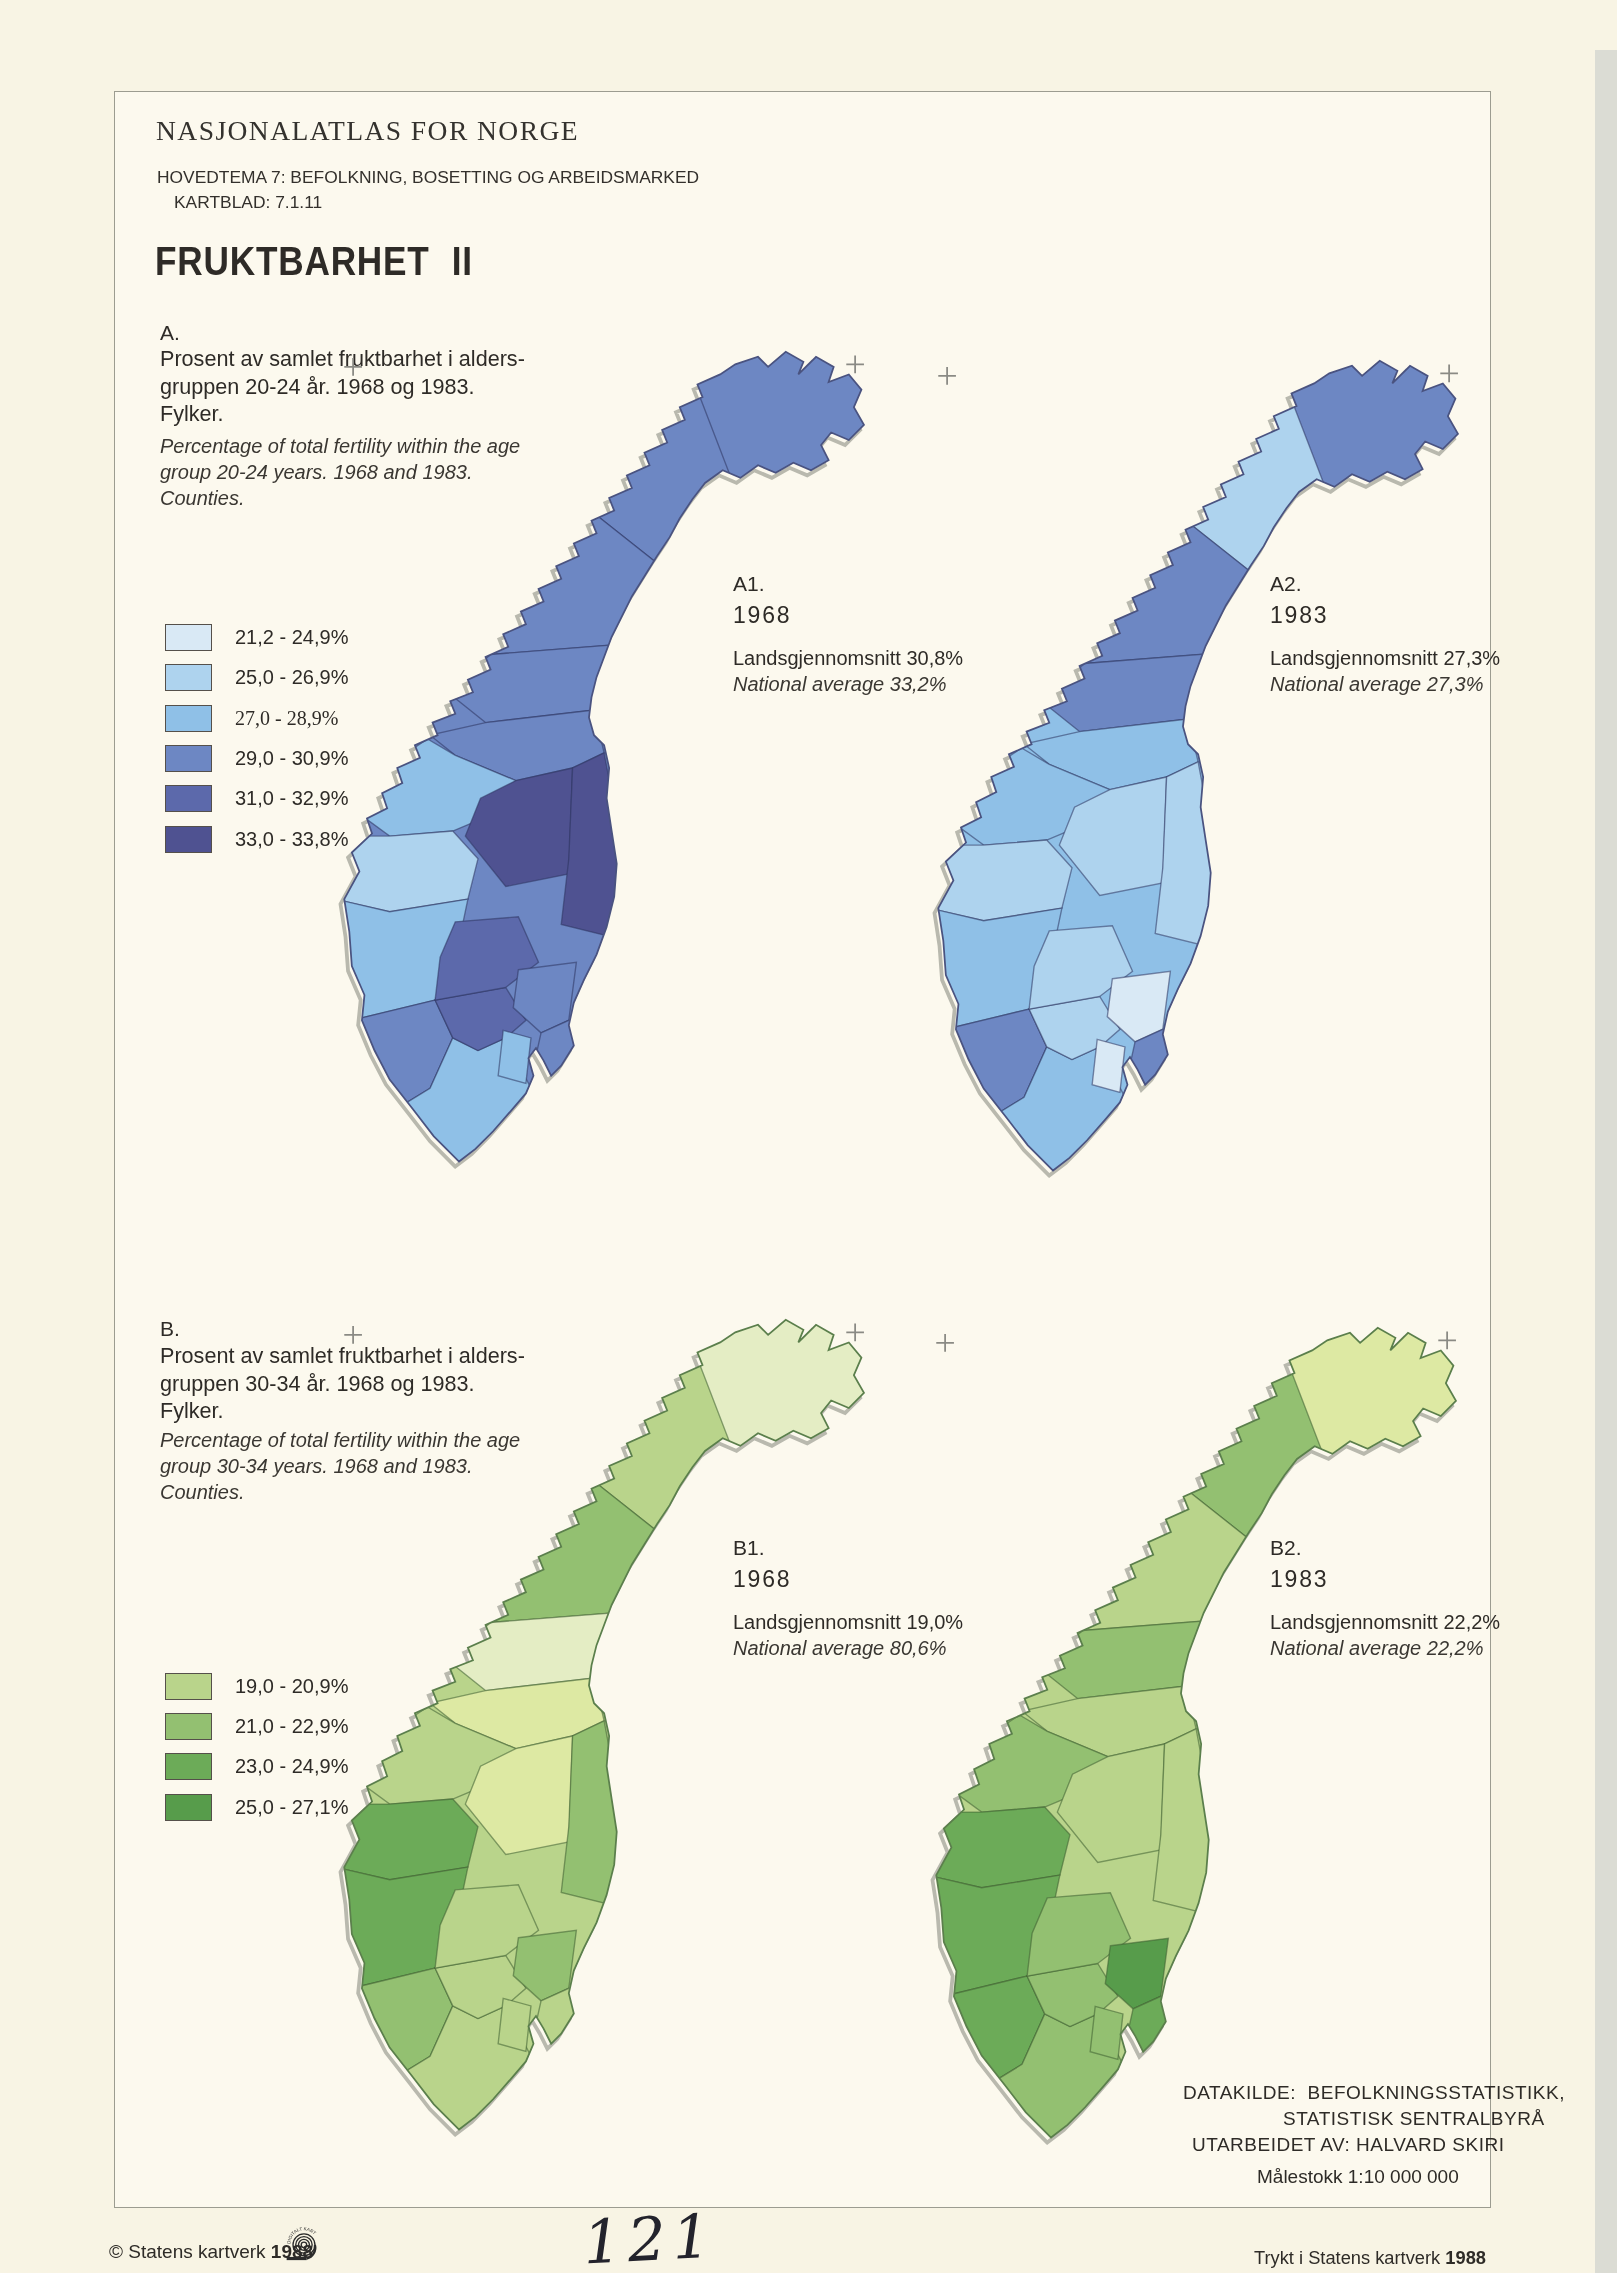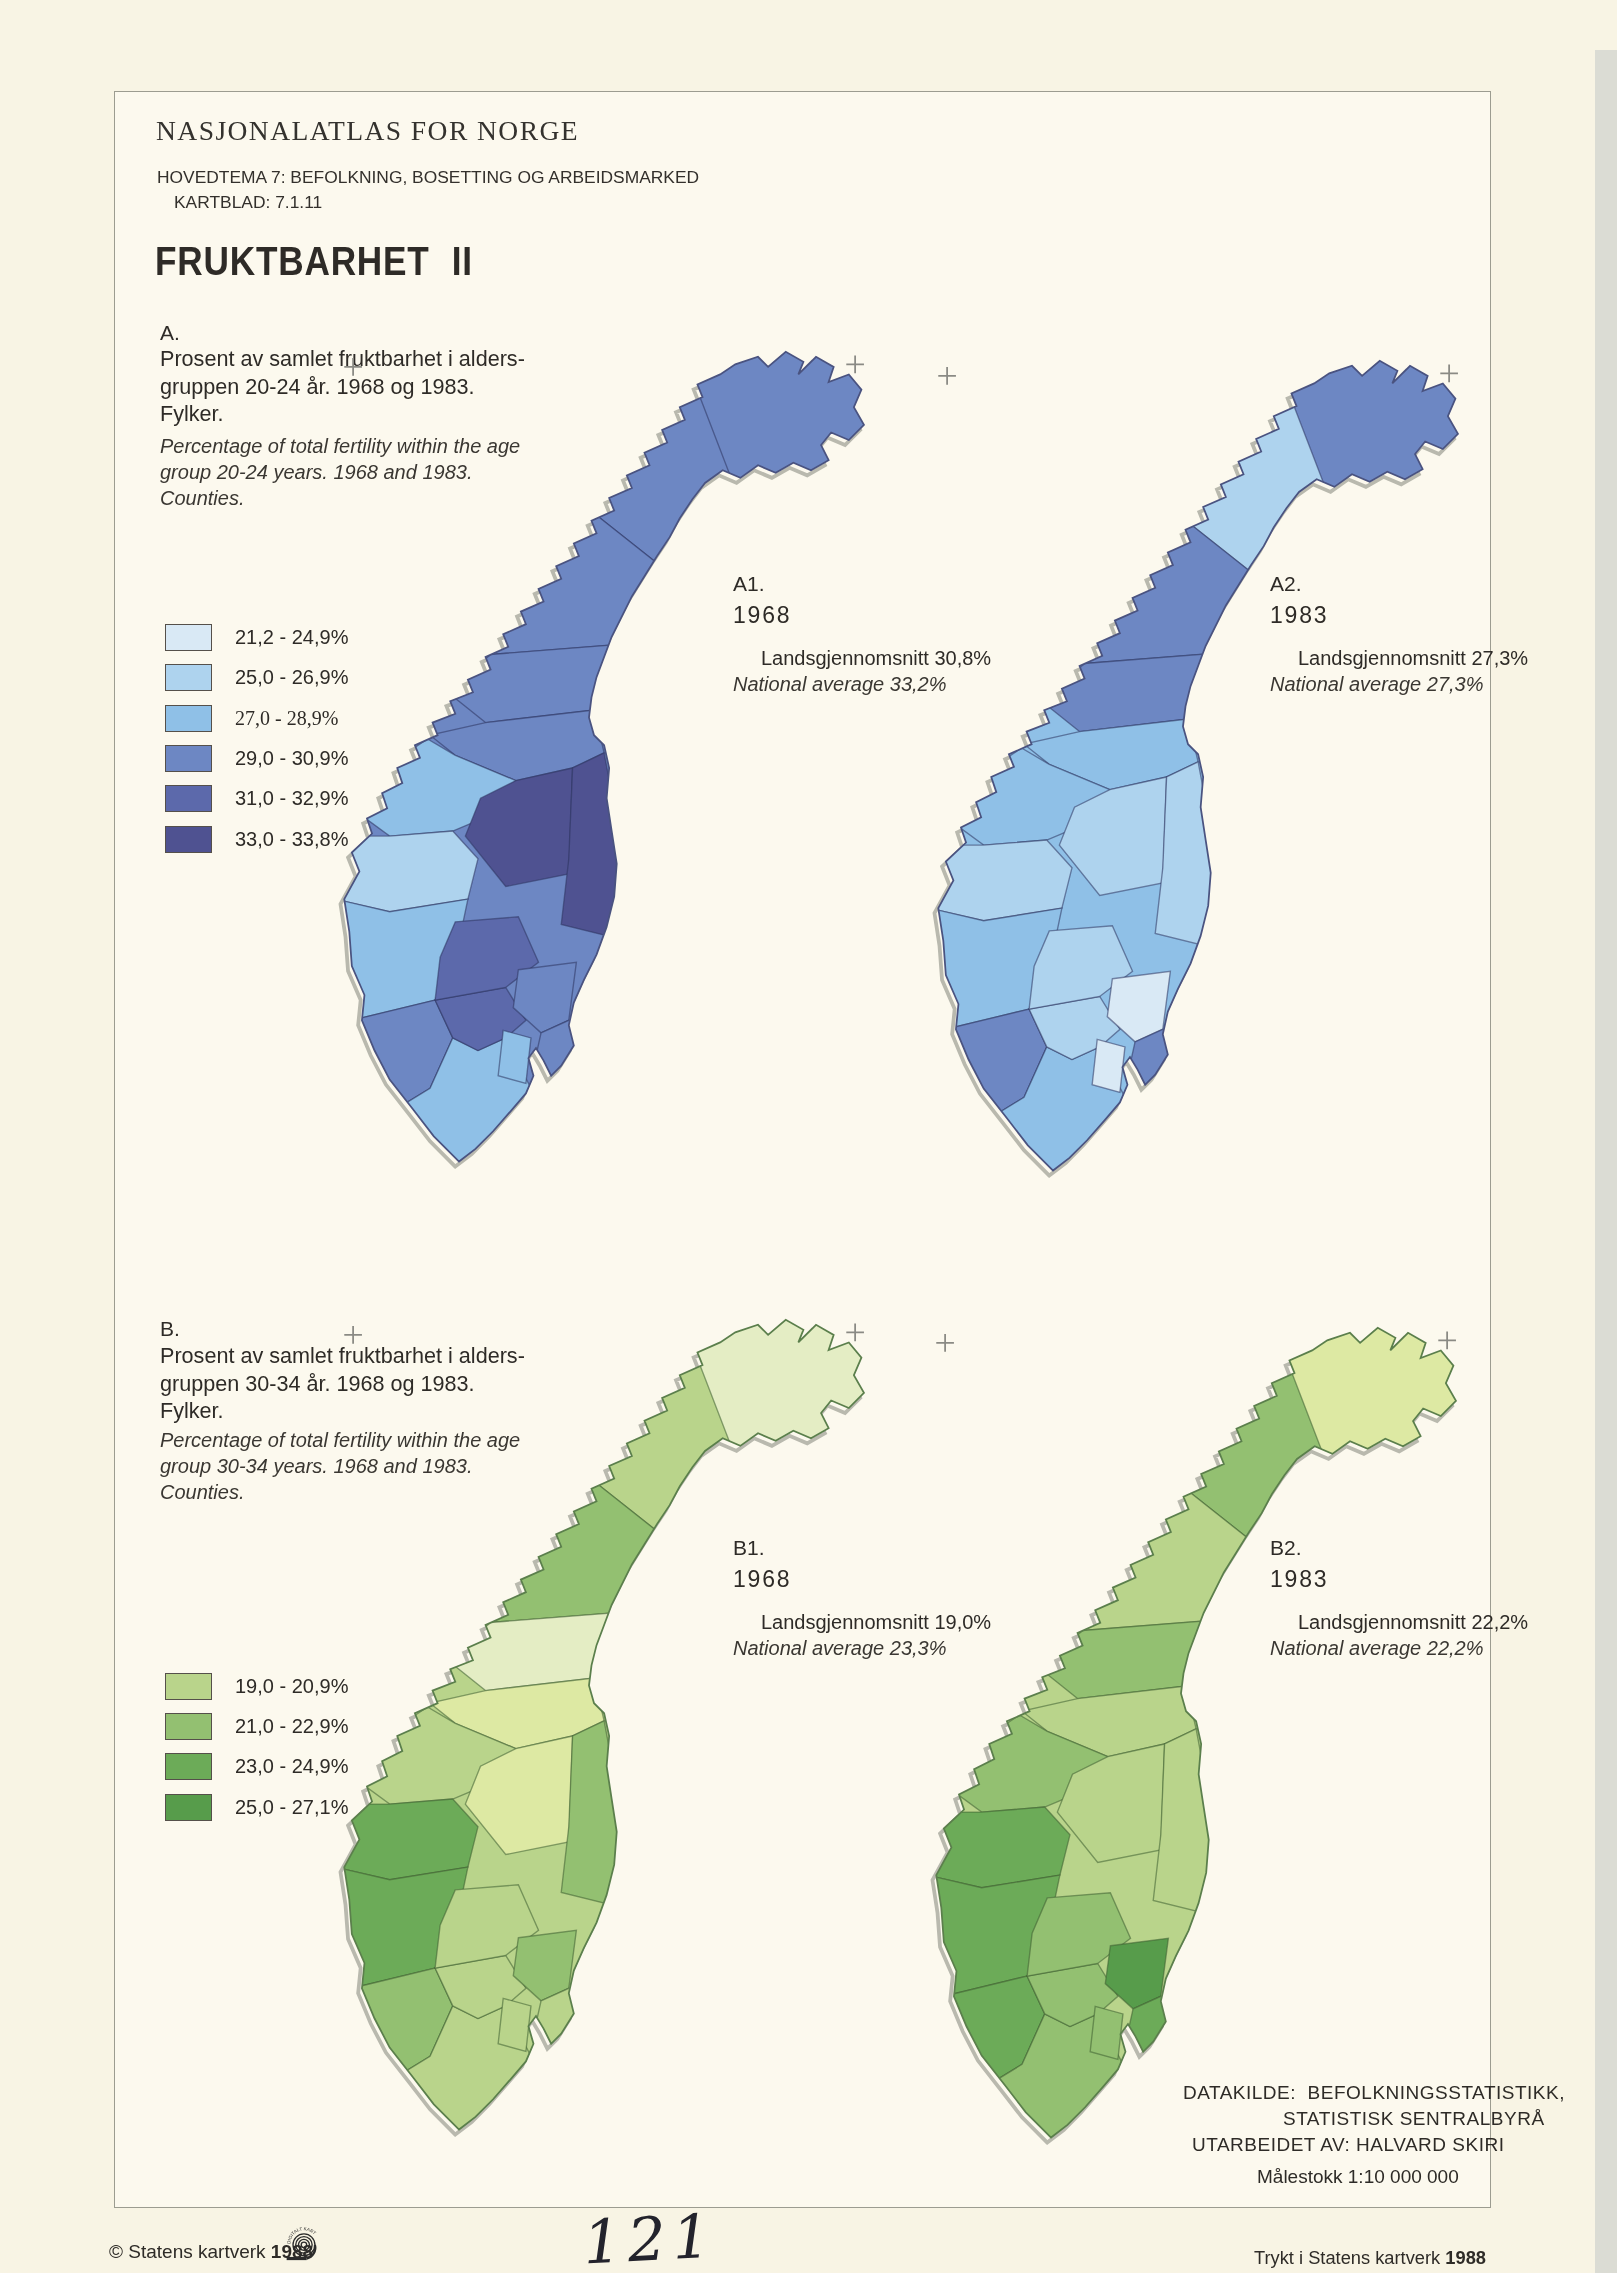--- a/index.html
+++ b/index.html
@@ -26,21 +26,21 @@
   .para-no div{font-size:21.6px;line-height:27.5px;color:#2e2b27;}
   .para-en div{font-size:20px;line-height:26px;font-style:italic;color:#3a3732;}
   
   .legend{width:413px;text-align:right;}
   .legend-row{position:absolute;left:0;height:40px;width:413px;}
   .legend-swatch{position:absolute;left:0;top:3.7px;width:47px;height:27px;border:0.9px solid#55504a;box-sizing:border-box;}
   .legend-label{position:absolute;left:70px;top:5.5px;font-size:20px;color:#2e2b27;}
   
   .map-label .id{font-size:21px;color:#2e2b27;}
   .map-label .year{font-size:23px;color:#2e2b27;margin-top:6.4px;letter-spacing:1.8px;}
-  .map-label .avg{font-size:20px;color:#2e2b27;margin-top:17.4px;margin-left:28px;}
+  .map-label .avg{font-size:20px;color:#2e2b27;margin-top:17.4px;}
   .map-label .avg-en{font-size:20px;font-style:italic;color:#3a3732;margin-top:3.7px;}
   
   .mapbox svg{display:block;width:100%;height:100%;}
   
   .colo{font-size:19px;color:#2e2b27;letter-spacing:0.5px;}
   .scale-line{font-size:19px;color:#2e2b27;}
   
   .copyright{left:109px;top:2241px;font-size:19px;color:#2e2b27;}
   .copyright b{font-weight:bold;}
   .logo{left:283px;top:2223px;width:41px;height:42px;}
@@ -274,21 +274,21 @@
       <polygon points="115,660 95,640 78,618 60,595 48,572 38,548 40,528 30,505 28,478 24,452 36,430 30,415 46,400 42,388 58,380 54,368 70,360 66,348 84,340 80,330 98,322 94,312 112,305 108,295 126,288 122,278 140,270 136,260 154,252 150,242 168,234 164,224 182,216 178,206 196,198 192,188 210,180 206,170 224,162 220,152 238,144 234,134 252,126 248,116 266,108 262,98 280,90 276,80 294,72 290,62 308,54 304,44 322,36 334,28 352,22 360,30 374,18 388,26 384,36 398,22 412,30 408,42 424,36 434,48 428,62 436,76 424,88 410,82 402,92 408,104 394,112 380,106 366,114 352,108 338,118 324,112 310,122 300,135 290,150 282,165 272,180 262,196 252,212 244,228 236,244 230,260 224,276 220,292 218,308 222,322 230,330 234,348 232,372 236,398 240,424 238,450 232,474 224,496 214,516 206,534 202,552 206,568 196,584 188,592 182,580 176,570 170,578 174,592 168,606 156,620 142,636 128,650" fill="none" stroke="#5b7f4c" stroke-width="1.4"></polygon>
       <path d="M24,30 h14 M31,23 v14" stroke="#8a8a84" stroke-width="1.4" fill="none"></path>
       <path d="M422,28 h14 M429,21 v14" stroke="#8a8a84" stroke-width="1.4" fill="none"></path>
     </svg>
   </div>
 
 <div class="abs map-label" style="left:733px;top:1536px;">
   <div class="id">B1.</div>
   <div class="year">1968</div>
   <div class="avg">Landsgjennomsnitt 19,0%</div>
-  <div class="avg-en">National average 23,3%</div>
+  <div class="avg-en">National average 80,6%</div>
 </div>
 <div class="abs map-label" style="left:1270px;top:1536px;">
   <div class="id">B2.</div>
   <div class="year">1983</div>
   <div class="avg">Landsgjennomsnitt 22,2%</div>
   <div class="avg-en">National average 22,2%</div>
 </div>
 
 <div class="abs colo" style="left:1183px;top:2082px;">
   <span>DATAKILDE:</span>&nbsp;&nbsp;<span>BEFOLKNINGSSTATISTIKK,</span>

